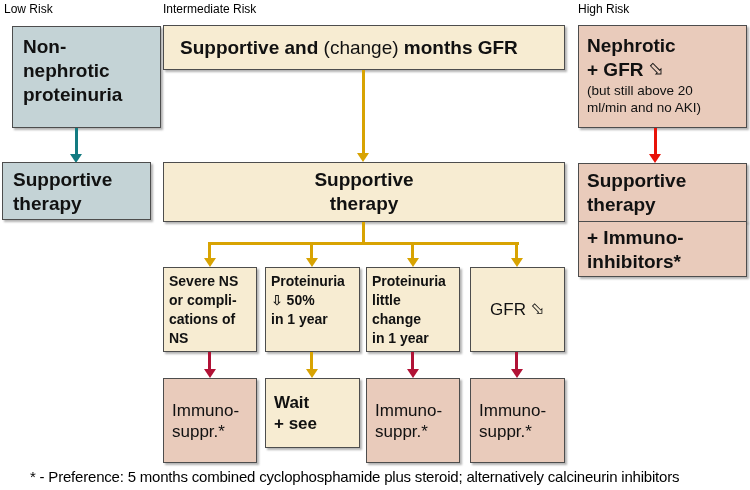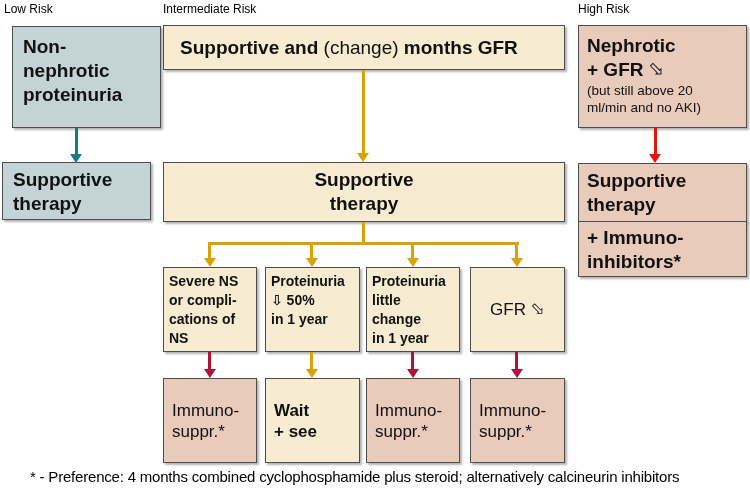--- a/index.html
+++ b/index.html
@@ -91,21 +91,21 @@
   <div class="ah crim-ah" style="left:204px;top:369px;"></div>
   <div class="vline gold-bg" style="left:310px;top:352px;height:18px;"></div>
   <div class="ah gold-ah" style="left:306px;top:369px;"></div>
   <div class="vline crim-bg" style="left:411px;top:352px;height:18px;"></div>
   <div class="ah crim-ah" style="left:407px;top:369px;"></div>
   <div class="vline crim-bg" style="left:515px;top:352px;height:18px;"></div>
   <div class="ah crim-ah" style="left:511px;top:369px;"></div>
 
   <div class="box salmon t17 pre vcenter" style="left:163px;top:378px;width:94px;height:85px;padding:0 8px;">Immuno-
 suppr.*</div>
-  <div class="box cream b t17 pre vcenter" style="left:265px;top:378px;width:95px;height:85px;padding:0 8px;">Wait
+  <div class="box cream b t17 pre vcenter" style="left:265px;top:378px;width:95px;height:70px;padding:0 8px;">Wait
 + see</div>
   <div class="box salmon t17 pre vcenter" style="left:366px;top:378px;width:94px;height:85px;padding:0 8px;">Immuno-
 suppr.*</div>
   <div class="box salmon t17 pre vcenter" style="left:470px;top:378px;width:95px;height:85px;padding:0 8px;">Immuno-
 suppr.*</div>
 
   <div class="box salmon" style="left:578px;top:25px;width:169px;height:103px;padding:8px 8px;">
     <div class="b t19">
       <span>Nephrotic</span><br>
       <span>+ GFR</span>&nbsp;<span class="se">⇩</span>
@@ -113,15 +113,15 @@
     <div class="note pre">(but still above 20
 ml/min and no AKI)</div>
   </div>
   <div class="vline red-bg" style="left:654px;top:128px;height:27px;"></div>
   <div class="ah red-ah" style="left:649px;top:154px;"></div>
   <div class="box salmon b t19 pre" style="left:578px;top:163px;width:169px;height:59px;padding:5px 8px;">Supportive
 therapy</div>
   <div class="box salmon b t19 pre" style="left:578px;top:220.5px;width:169px;height:56.5px;padding:4px 8px;">+ Immuno-
 inhibitors*</div>
 
-  <div class="footnote">* - Preference: 4 months combined cyclophosphamide plus steroid; alternatively calcineurin inhibitors</div>
+  <div class="footnote">* - Preference: 5 months combined cyclophosphamide plus steroid; alternatively calcineurin inhibitors</div>
 
 </div>
 
 </body></html>

